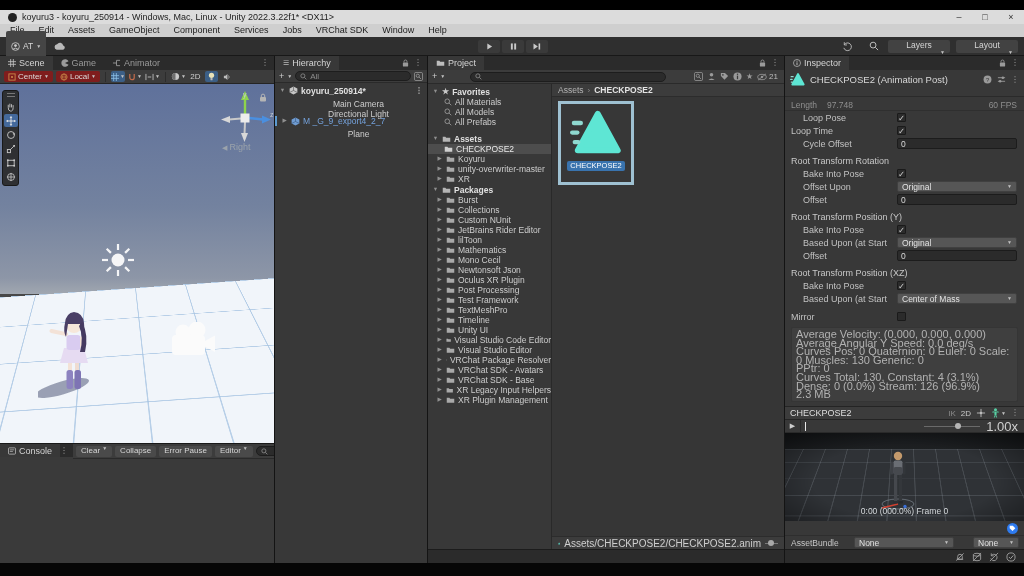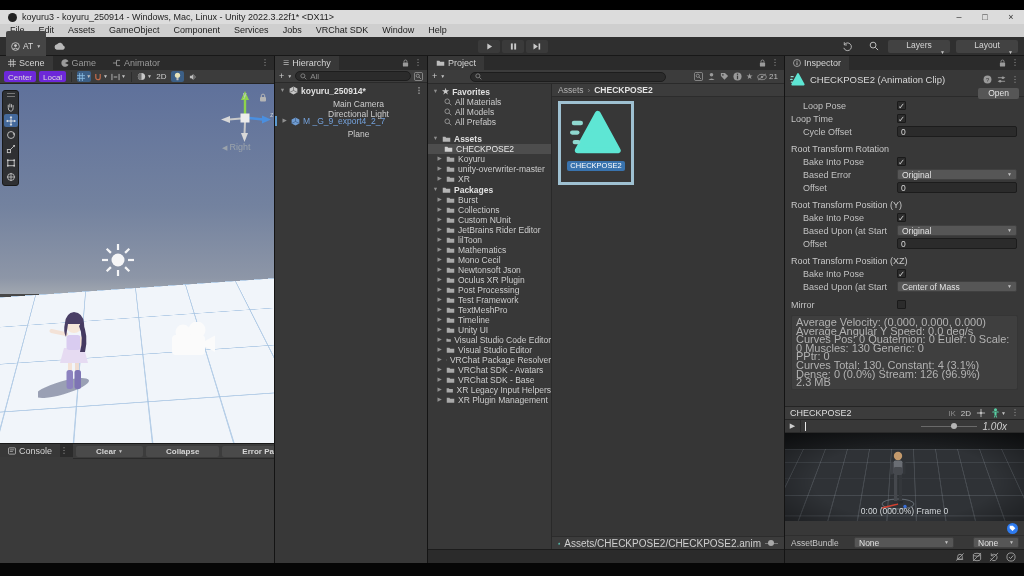--- a/index.html
+++ b/index.html
@@ -35,41 +35,41 @@
 
   
   .tabstrip{height:14px;background:#2b2b2b;display:flex;align-items:stretch;flex:none;}
   .tab{display:flex;align-items:center;gap:3px;padding:0 8px;font-size:9px;color:#9a9a9a;}
   .tab.active{background:#383838;color:#d4d4d4;}
   .strip-right{margin-left:auto;display:flex;align-items:center;gap:5px;padding-right:5px;color:#9a9a9a;}
   .dots{font-size:8px;color:#a5a5a5;line-height:1;}
 
   
   .scenetoolbar{height:14px;background:#3c3c3c;border-bottom:1px solid #242424;display:flex;align-items:center;gap:3px;padding:0 4px;flex:none;}
-  .sbtn{height:11px;background:#6d28d9;border-radius:2px;display:inline-flex;align-items:center;gap:2px;padding:0 4px;font-size:8px;color:#dcdcdc;flex-direction:column;}
+  .sbtn{height:11px;background:#7f1d1d;border-radius:2px;display:inline-flex;align-items:center;gap:2px;padding:0 4px;font-size:8px;color:#dcdcdc;}
   .sico{height:11px;min-width:13px;border-radius:2px;display:inline-flex;align-items:center;justify-content:center;gap:1px;font-size:8px;color:#cfcfcf;}
   .sico.on{background:#3c5f86;}
   .vsep{width:1px;height:10px;background:#2c2c2c;margin:0 2px;flex:none;}
   .viewport{position:relative;height:359px;overflow:hidden;flex:none;background:linear-gradient(180deg,#5f719b 0%,#73829f 34%,#8d96a7 54%,#a3a9b1 59%);}
   .far-ground{position:absolute;left:0;top:210px;width:274px;height:149px;background:#484848;}
   .ground-wrap{position:absolute;left:-150px;top:204px;width:580px;height:430px;transform:rotate(-4deg);}
   .ground{width:100%;height:100%;background:#f1f5fa;background-image:linear-gradient(rgba(165,195,225,.75) 1px,transparent 1px),linear-gradient(90deg,rgba(165,195,225,.75) 1px,transparent 1px);background-size:50px 50px;transform-origin:50% 0;transform:perspective(420px) rotateX(58deg);}
   .toolstrip{position:absolute;left:2px;top:6px;width:17px;background:#2b2b2bee;border:1px solid #191919;border-radius:3px;padding:2px 0;display:flex;flex-direction:column;align-items:center;gap:1px;}
   .tool{width:14px;height:13px;border-radius:2px;display:flex;align-items:center;justify-content:center;}
   .tool.sel{background:#44699c;}
   .handle{width:8px;height:4px;border-top:1px solid #777;border-bottom:1px solid #777;margin-bottom:2px;}
   .gizmo-lock{position:absolute;right:7px;top:9px;}
   .axis-gizmo{position:absolute;left:215px;top:4px;}
   .view-label{position:absolute;left:222px;top:58px;font-size:9px;color:#9ba3ab;}
   .view-label .bk{font-size:7px;margin-right:2px;}
 
   
   .console{height:120px;display:flex;background:#3a3a3a;border-top:1px solid #191919;flex:none;}
   .ctoolbar{height:15px;background:#3c3c3c;border-bottom:1px solid #2a2a2a;display:flex;align-items:center;gap:3px;padding:0 3px;flex:none;}
-  .cbtn{height:11px;background:#4a4a4a;border-radius:2px;display:inline-flex;align-items:center;padding:0 20px;font-size:8px;color:#d6d6d6;gap:2px;font-weight:bold;}
+  .cbtn{height:11px;background:#4a4a4a;border-radius:2px;display:inline-flex;align-items:flex-start;padding:0 5px;font-size:8px;color:#d6d6d6;gap:2px;}
   .csearch{width:120px;height:10px;background:#2b2b2b;border:1px solid #1d1d1d;border-radius:5px;display:flex;align-items:center;padding:0 4px;gap:3px;}
   .ccounts{margin-left:auto;display:flex;align-items:center;gap:4px;padding-right:3px;}
   .ccount{display:flex;align-items:center;gap:2px;font-size:8px;color:#bbb;}
   .ccontent{flex:1;background:#3a3a3a;}
 
   
   .paneltoolbar{height:13px;background:#3c3c3c;border-bottom:1px solid #2a2a2a;display:flex;align-items:center;gap:3px;padding:0 4px;flex:none;}
   .plus{font-size:9px;color:#cfcfcf;line-height:1;}
   .hsearch{flex:1;height:10px;background:#2b2b2b;border:1px solid #1d1d1d;border-radius:5px;display:flex;align-items:center;gap:3px;padding:0 4px;font-size:8px;color:#8d8d8d;}
   .tree{flex:1;overflow:hidden;padding-top:2px;}
@@ -121,21 +121,21 @@
   .pvhdr{height:14px;background:#3c3c3c;border-top:1px solid #242424;border-bottom:1px solid #242424;display:flex;align-items:center;gap:4px;padding:0 5px;flex:none;}
   .pvtitle{font-size:9px;color:#dedede;}
   .pvhdr .rgt{margin-left:auto;display:flex;align-items:center;gap:5px;}
   .pv-ik{font-size:8px;color:#8a8a8a;}
   .pv-2d{font-size:8px;color:#c8c8c8;}
   .playbar{height:13px;background:#383838;border-bottom:1px solid #2a2a2a;display:flex;align-items:center;flex:none;}
   .playcell{width:16px;height:100%;border-right:1px solid #2a2a2a;display:flex;align-items:center;justify-content:center;font-size:7px;color:#cfcfcf;flex:none;}
   .playhead{width:1px;height:9px;background:#e8e8e8;margin-left:4px;flex:none;}
   .speed-track{margin-left:auto;width:56px;height:1px;background:#6a6a6a;position:relative;flex:none;}
   .speed-knob{position:absolute;left:55%;top:-2.5px;width:6px;height:6px;border-radius:50%;background:#b5b5b5;}
-  .speed-label{font-size:10px;color:#cfcfcf;margin:0 17px 0 6px;flex:none;font-style:italic;}
+  .speed-label{font-size:13px;color:#cfcfcf;margin:0 6px 0 6px;flex:none;}
   .pviewport{height:88px;position:relative;overflow:hidden;background:linear-gradient(180deg,#17191b 0%,#26292c 45%,#2c2f32 100%);flex:none;}
   .pv-ground{position:absolute;left:-70px;top:16px;width:380px;height:180px;background:#2f3236;background-image:linear-gradient(rgba(150,160,170,.22) 1px,transparent 1px),linear-gradient(90deg,rgba(150,160,170,.22) 1px,transparent 1px);background-size:22px 22px;transform-origin:50% 0;transform:perspective(300px) rotateX(55deg);}
   .pv-vignette{position:absolute;inset:0;background:radial-gradient(ellipse at 50% 55%,transparent 55%,rgba(0,0,0,.45) 100%);}
   .pv-caption{position:absolute;left:0;right:0;bottom:5px;text-align:center;font-size:8.5px;color:#d5d9dc;}
   .tagrow{height:14px;display:flex;align-items:center;justify-content:flex-end;padding-right:6px;background:#383838;flex:none;}
   .tagcircle{width:11px;height:11px;border-radius:50%;background:#2e7bf0;display:flex;align-items:center;justify-content:center;}
   .abrow{height:14px;display:flex;align-items:center;gap:5px;padding:0 5px 0 6px;background:#383838;border-top:1px solid #2e2e2e;flex:none;}
   .ab-label{font-size:8.5px;color:#c6c6c6;width:58px;flex:none;}
   .ab-drop1{width:100px;}
   .ab-drop2{width:46px;}
@@ -929,40 +929,42 @@
       </div>
 
       <div class="ihdr">
         <div class="ihdr-row">
           <svg width="15" height="15" viewBox="0 0 60 60">
               <path d="M32 8 L55 50 L9 50 Z" fill="#5ee6d4" stroke="#5ee6d4" stroke-width="7" stroke-linejoin="round"></path>
               <rect x="2" y="16" width="13" height="5" rx="2.5" fill="#8fd8cf"></rect>
               <rect x="0" y="27" width="11" height="5" rx="2.5" fill="#8fd8cf"></rect>
               <rect x="3" y="38" width="9" height="5" rx="2.5" fill="#8fd8cf"></rect>
             </svg>
-          <span class="ihdr-title">CHECKPOSE2 (Animation Clip)</span>
+          <span class="ihdr-title">CHECKPOSE2 (Animation Post)</span>
           <span class="ihdr-icons">
             <svg width="9" height="9" viewBox="0 0 10 10">
                 <circle cx="5" cy="5" r="4.4" fill="#9a9a9a"></circle>
                 <text x="3.4" y="7.4" font-size="6.5" fill="#333">?</text>
               </svg>
             <svg width="9" height="9" viewBox="0 0 10 10">
                 <path d="M1 3 H9 M1 7 H9" stroke="#9a9a9a" stroke-width="1"></path>
                 <circle cx="6.5" cy="3" r="1.4" fill="#9a9a9a"></circle>
                 <circle cx="3.5" cy="7" r="1.4" fill="#9a9a9a"></circle>
               </svg>
             <span class="dots">⋮</span>
           </span>
         </div>
-        <div class="open-row">
-            <span class="open-btn">Open</span>
-          </div>
       </div>
 
       <div class="props">
+        <div class="irow">
+          <span>Length</span>
+          <span style="margin-left:10px">97.748</span>
+          <span style="margin-left:auto">60 FPS</span>
+        </div>
         <div class="prow">
           <span class="plabel i1">Loop Pose</span>
           <span class="chk on"></span>
         </div>
         <div class="prow">
           <span class="plabel">Loop Time</span>
           <span class="chk on"></span>
         </div>
         <div class="prow">
           <span class="plabel i1">Cycle Offset</span>
@@ -970,21 +972,21 @@
               <span>0</span>
             </span>
         </div>
 
         <div class="psec">Root Transform Rotation</div>
         <div class="prow">
           <span class="plabel i1">Bake Into Pose</span>
           <span class="chk on"></span>
         </div>
         <div class="prow">
-          <span class="plabel i1">Based Error</span>
+          <span class="plabel i1">Offset Upon</span>
           <span class="drop">
               <span>Original</span>
               <span class="arr">▼</span>
             </span>
         </div>
         <div class="prow">
           <span class="plabel i1">Offset</span>
           <span class="fld">
               <span>0</span>
             </span>

